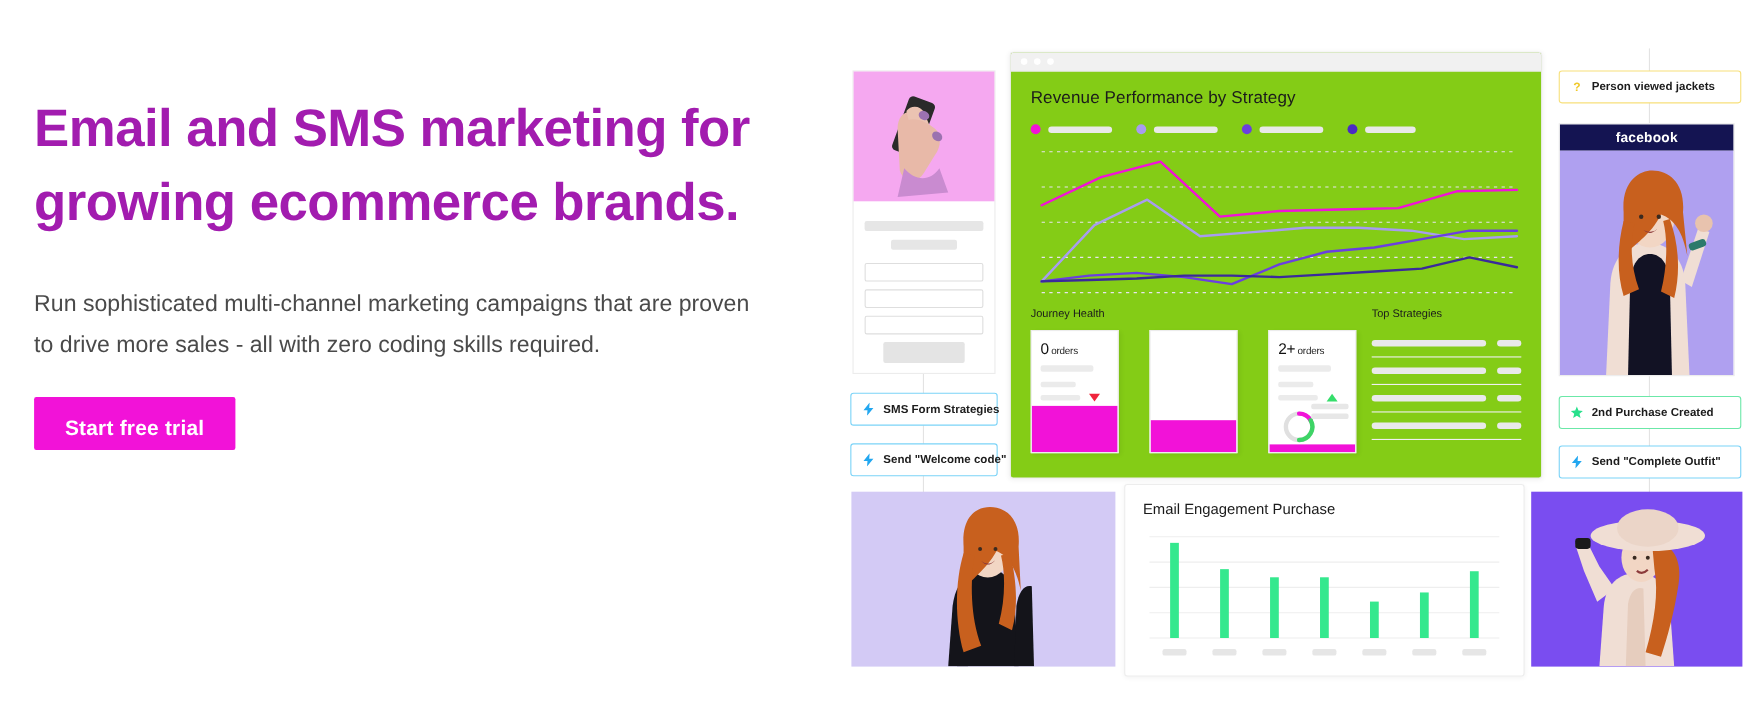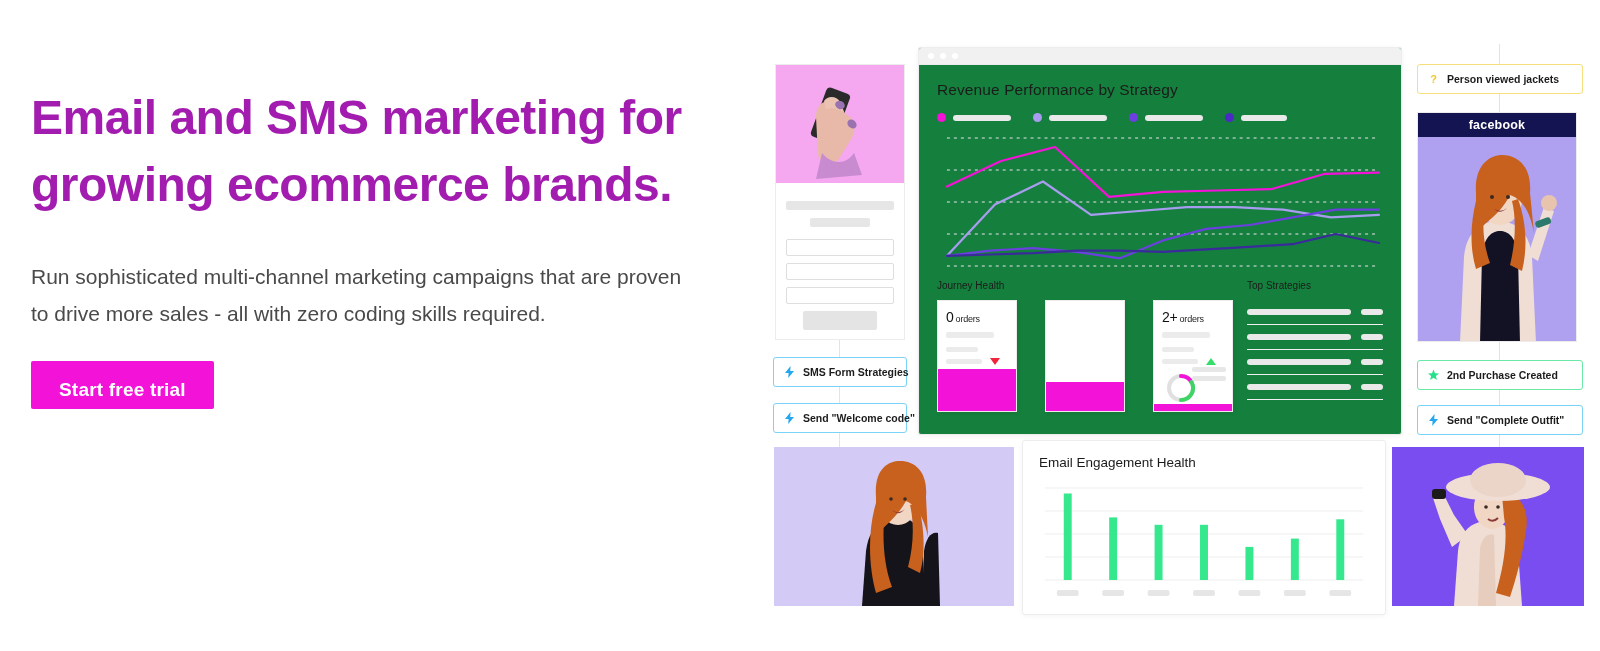--- a/index.html
+++ b/index.html
@@ -81,21 +81,21 @@
   .fb-head {
     height: 24px; background: #141452; color: #fff;
     font-size: 12.5px; font-weight: 700; letter-spacing: .2px;
     display: flex; align-items: center; justify-content: center;
   }
   .fb-photo { height: 206px; background: #AFA0F0; position: relative; overflow: hidden; }
 
   
   .dash {
     position: absolute; left: 158px; top: 47px; width: 484px; height: 388px;
-    background: #15803d; border: 1px solid #ededed; border-radius: 3px;
+    background: #84cc16; border: 1px solid #ededed; border-radius: 3px;
     box-shadow: 0 1px 5px rgba(0,0,0,.06);
     overflow: hidden;
   }
   .dash-bar {
     height: 17px; background: #f1f1f1; display: flex; align-items: center;
     gap: 6px; padding-left: 9px; border-bottom: 1px solid #eaeaea;
   }
   .dot { width: 6px; height: 6px; border-radius: 50%; background: #ffffff; }
   .dash-body { padding: 16px 18px 0 18px; }
   .dash-title {
@@ -402,21 +402,21 @@
         <path d="M110 48 C126 44 138 60 134 84 C130 110 124 132 118 150 L104 146 C112 118 116 92 112 70 Z" fill="#C8601E"></path>
         <ellipse cx="106" cy="40" rx="52" ry="14" fill="#F0DED4"></ellipse>
         <ellipse cx="106" cy="33" rx="28" ry="17" fill="#EBD5C8"></ellipse>
         <circle cx="94" cy="60" r="1.8" fill="#3a2a20"></circle>
         <circle cx="106" cy="60" r="1.8" fill="#3a2a20"></circle>
         <path d="M96 72 Q101 76 106 71" stroke="#8C3A3A" stroke-width="2" fill="none"></path>
       </svg>
     </div>
 
     <div class="barcard">
-      <h4>Email Engagement Health</h4>
+      <h4>Email Engagement Purchase</h4>
       <div class="bars">
         <svg id="barSvg" viewBox="0 0 332 118" preserveAspectRatio="none">
             <line x1="6" x2="326" y1="4" y2="4" stroke="#eeeeee" stroke-width="1"></line>
             <line x1="6" x2="326" y1="27" y2="27" stroke="#eeeeee" stroke-width="1"></line>
             <line x1="6" x2="326" y1="50" y2="50" stroke="#eeeeee" stroke-width="1"></line>
             <line x1="6" x2="326" y1="73" y2="73" stroke="#eeeeee" stroke-width="1"></line>
             <line x1="6" x2="326" y1="96" y2="96" stroke="#eeeeee" stroke-width="1"></line>
             <rect x="24.9" y="9.5" width="8" height="86.5" fill="#35E88E"></rect>
             <rect x="17.9" y="106" width="22" height="6" rx="2" fill="#e6e6e6"></rect>
             <rect x="70.6" y="33.4" width="8" height="62.6" fill="#35E88E"></rect>

